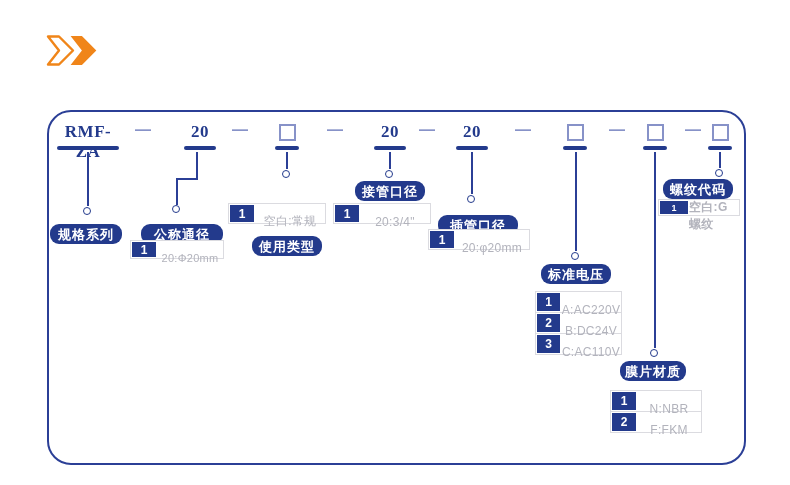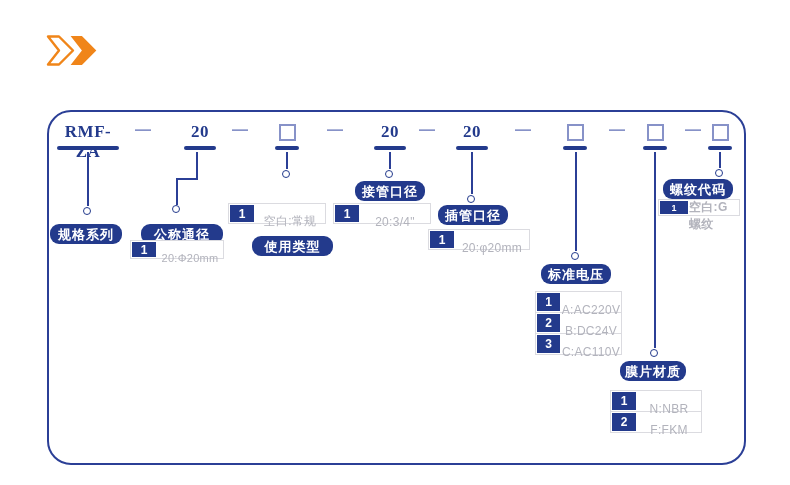--- a/index.html
+++ b/index.html
@@ -128,21 +128,21 @@
       <div class="trow" style="height:17px;">
         <div class="tcode" style="width:24px;">1</div>
         <div class="tval" style="font-size:11px;">20:Φ20mm</div>
       </div>
     </div>
   </div>
 
   <div>
     <div class="vline" style="left:286px;top:152px;height:17px;"></div>
     <div class="dot" style="left:282px;top:170px;"></div>
-    <div class="badge" style="left:252px;top:196px;width:81px;margin-top:40px;">使用类型</div>
+    <div class="badge" style="left:252px;top:196px;width:70px;margin-top:40px;">使用类型</div>
     <div class="tbl" style="left:228px;top:204px;width:98px;">
       <div class="trow" style="height:19px;">
         <div class="tcode" style="width:24px;">1</div>
         <div class="tval">空白:常规</div>
       </div>
     </div>
   </div>
 
   <div>
     <div class="vline" style="left:389px;top:152px;height:17px;"></div>
@@ -152,21 +152,21 @@
       <div class="trow" style="height:19px;">
         <div class="tcode" style="width:24px;">1</div>
         <div class="tval">20:3/4"</div>
       </div>
     </div>
   </div>
 
   <div>
     <div class="vline" style="left:471px;top:152px;height:42px;"></div>
     <div class="dot" style="left:467px;top:195px;"></div>
-    <div class="badge" style="left:438px;top:205px;width:70px;">插管口径</div>
+    <div class="badge" style="left:438px;top:215px;width:80px;">插管口径</div>
     <div class="tbl" style="left:428px;top:230px;width:102px;">
       <div class="trow" style="height:19px;">
         <div class="tcode" style="width:24px;">1</div>
         <div class="tval">20:φ20mm</div>
       </div>
     </div>
   </div>
 
   <div>
     <div class="vline" style="left:575px;top:152px;height:99px;"></div>

